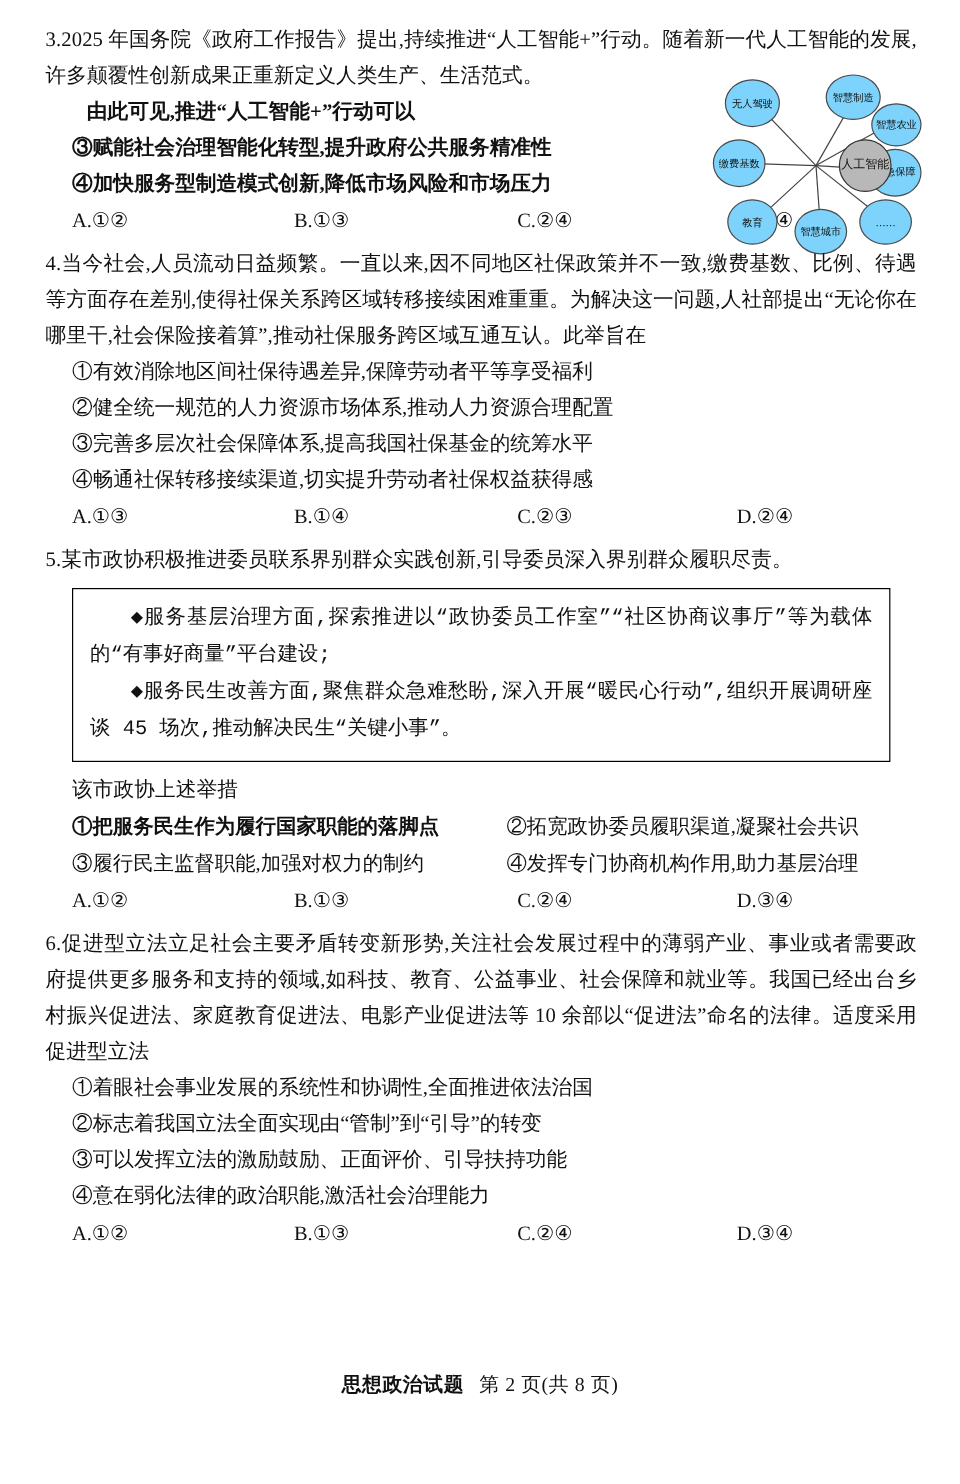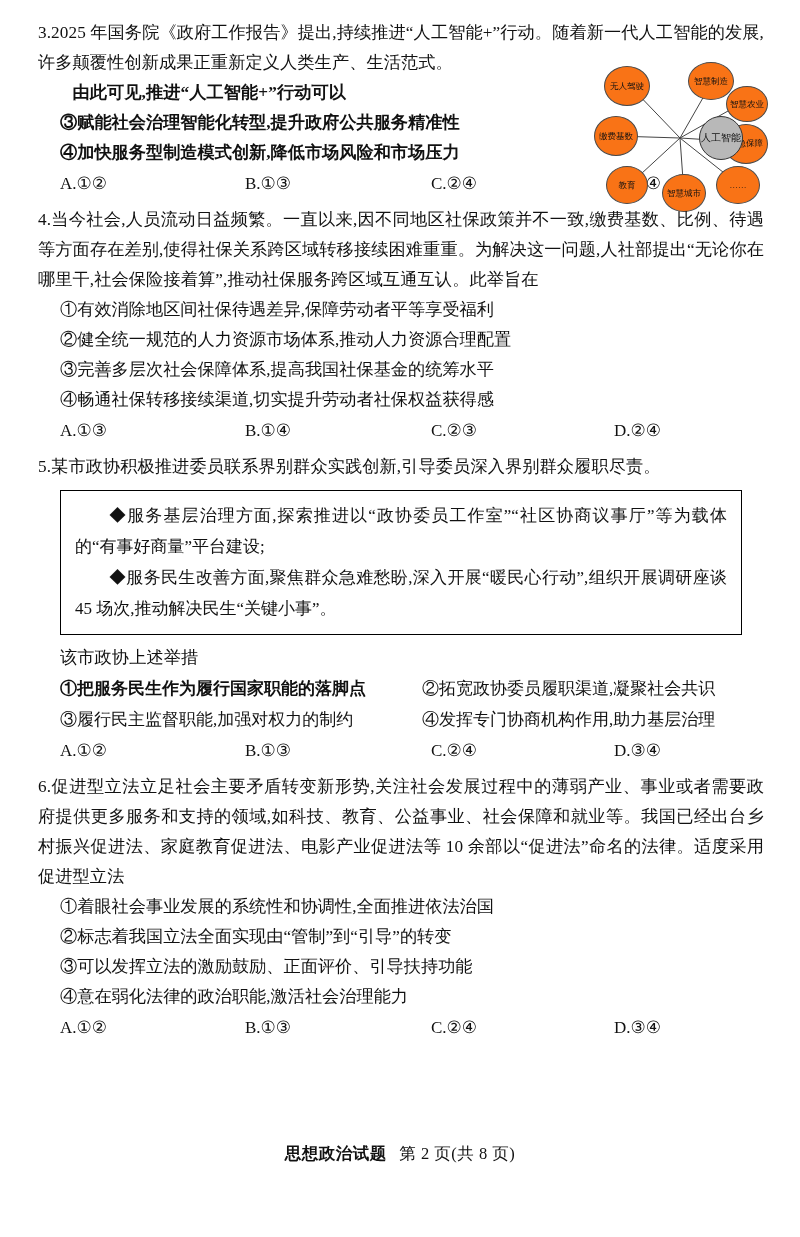--- a/index.html
+++ b/index.html
@@ -80,21 +80,21 @@
     font-weight: bold;
   }
 
   
   .material-box {
     border: 1px solid #000;
     margin: 8px 22px 8px 22px;
     padding: 9px 14px 10px 14px;
     font-size: 17px;
     line-height: 31px;
-    font-family: Liberation Serif, serif;
+    font-family: Liberation Mono, monospace;
   }
   .material-box p {
     margin: 0;
     text-indent: 2em;
     text-align: justify;
   }
   .footer {
     position: absolute;
     left: 0;
     right: 0;
@@ -102,21 +102,21 @@
     text-align: center;
     font-size: 16.5px;
     letter-spacing: 0.5px;
   }
   .footer b { font-weight: bold; }
 
   
   .node {
     position: absolute;
     border-radius: 50%;
-    background: #f97316;
+    background: #7dd3fc;
     border: 1px solid #4a4a4a;
     color: #111;
     font-size: 8.5px;
     line-height: 10px;
     text-align: center;
     display: flex;
     align-items: center;
     justify-content: center;
     box-sizing: border-box;
   }

